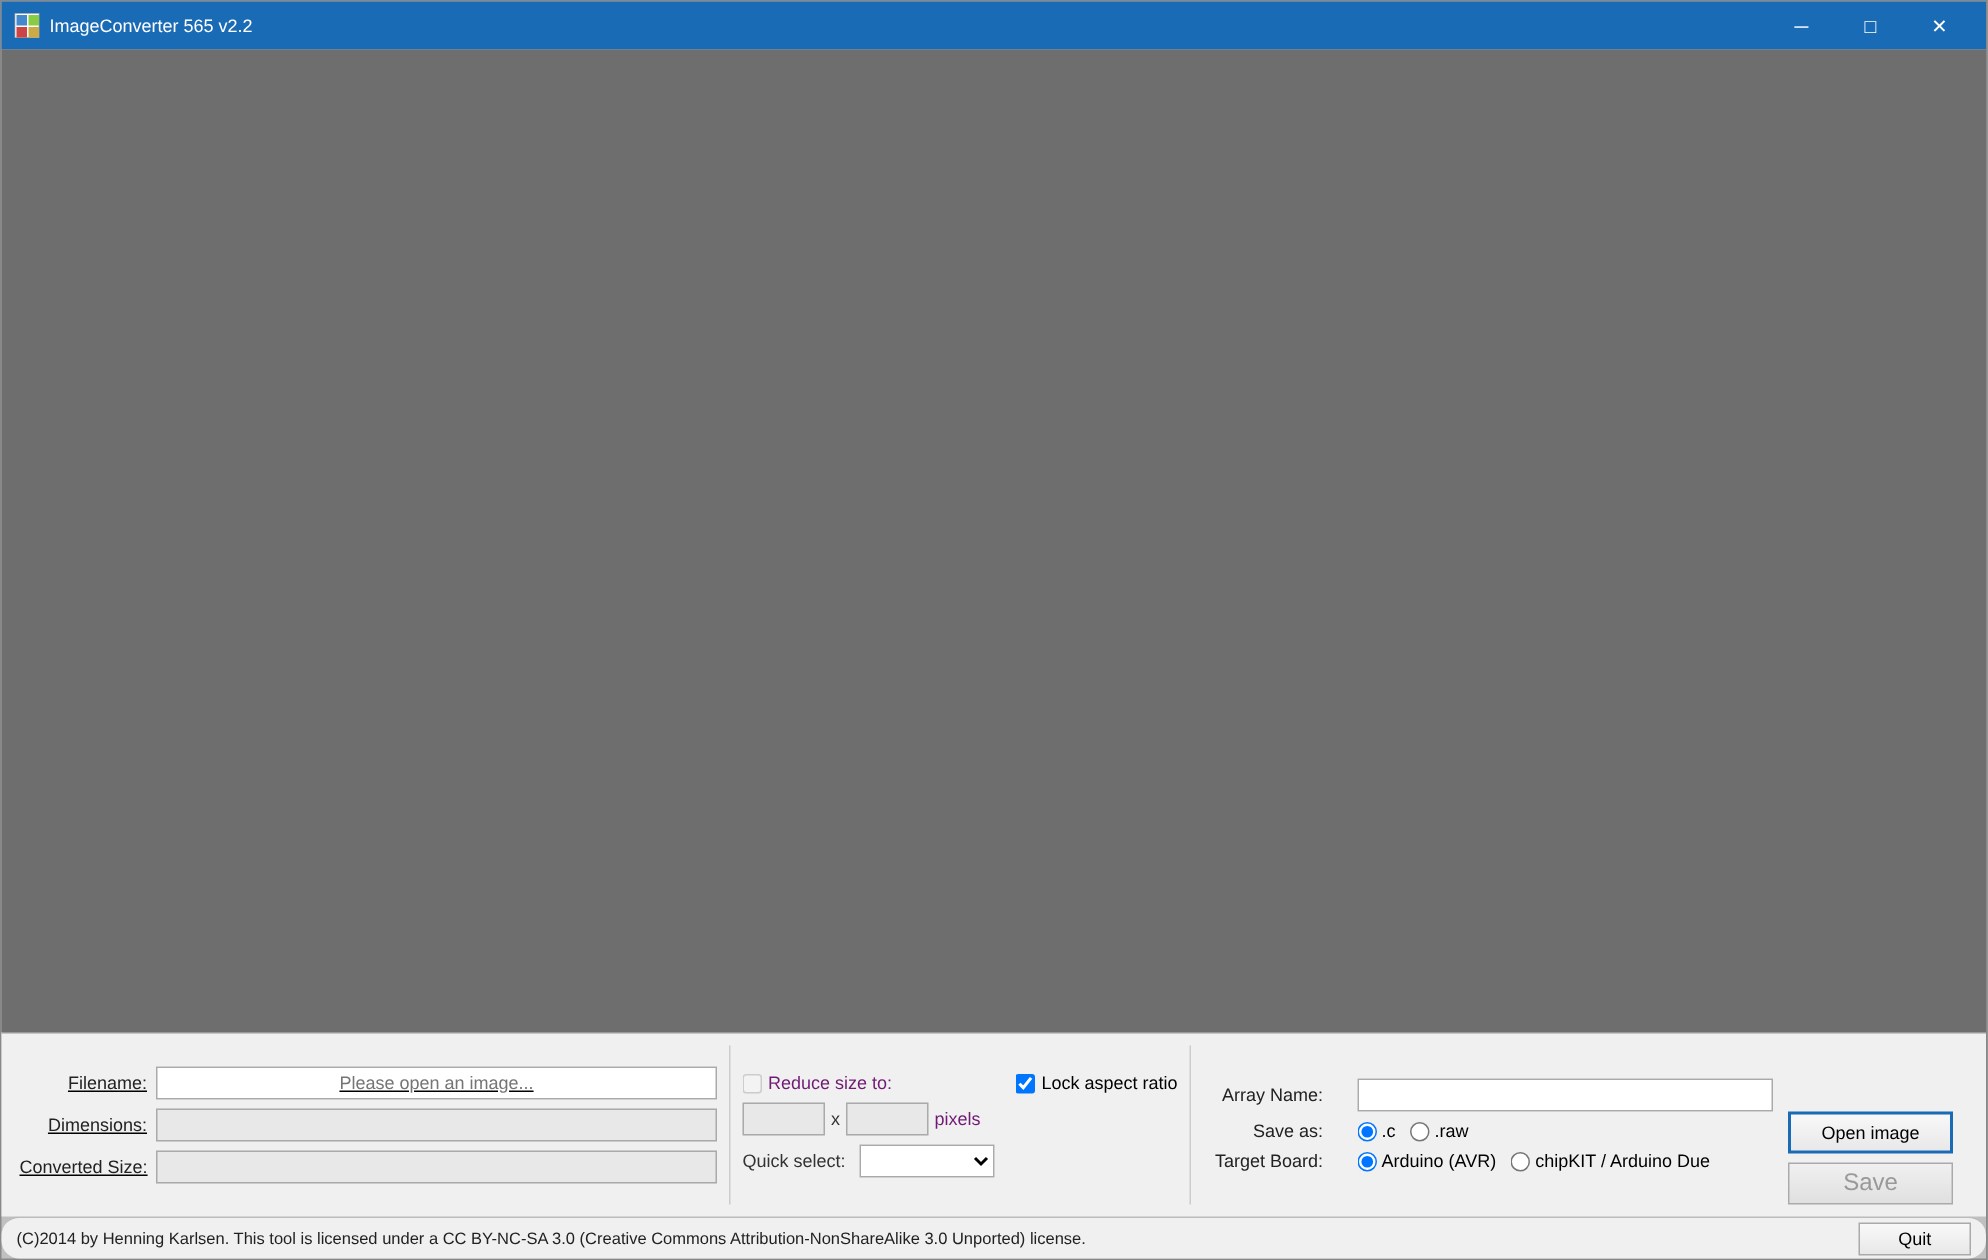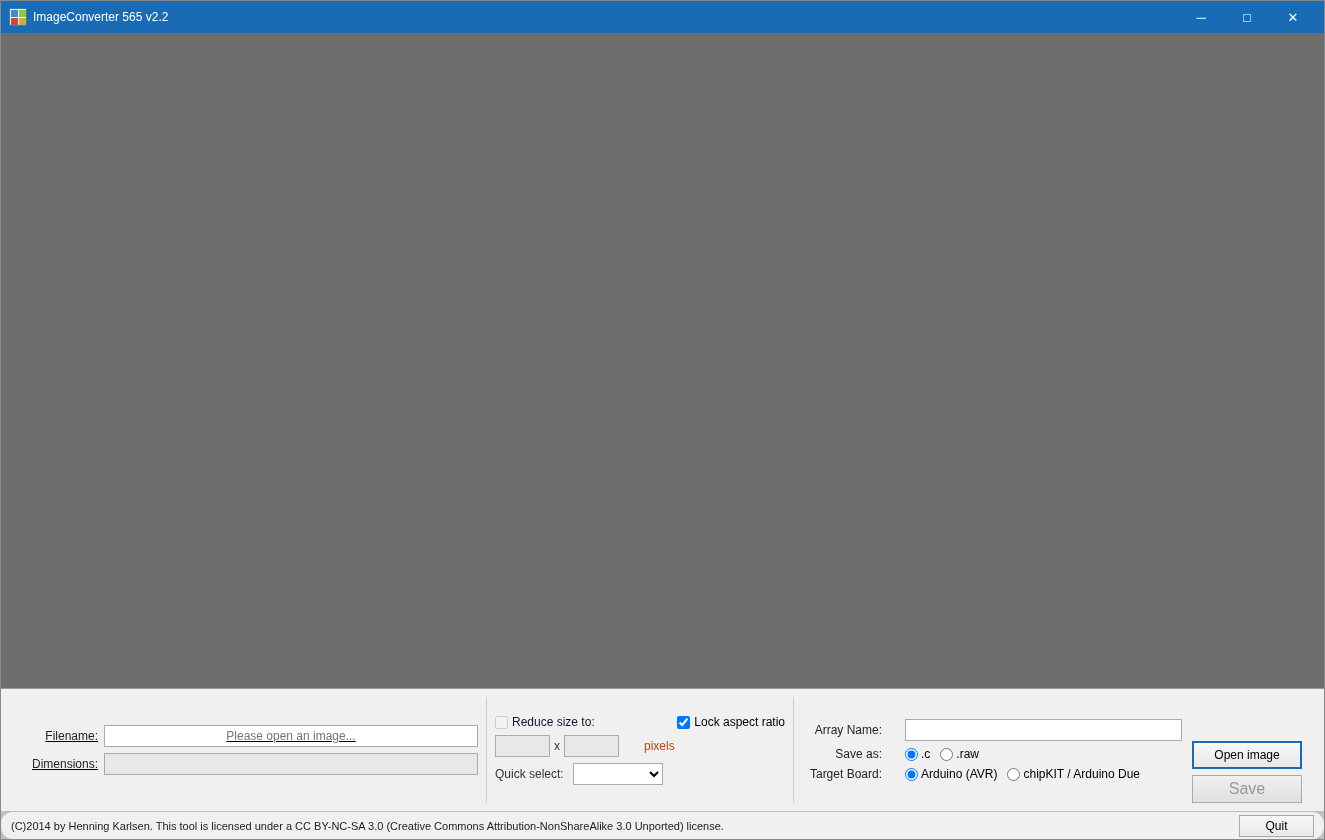--- a/index.html
+++ b/index.html
@@ -198,22 +198,21 @@
       background: #e8e8e8;
     }
 
     .x-label {
       font-size: 12px;
       color: #333;
     }
 
     .pixels-label {
       font-size: 12px;
-      color: #c2410c;
-      margin-left: 21px;
+      color: #701a75;
     }
 
     .quick-select-label {
       color: #333;
       min-width: 72px;
     }
 
     .quick-select {
       width: 90px;
       height: 22px;
@@ -301,21 +300,21 @@
       width: 75px;
       height: 22px;
       background: linear-gradient(to bottom, #f8f8f8, #e8e8e8);
       border: 1px solid #aaa;
       cursor: pointer;
       font-size: 12px;
       color: #000;
     }
 
     .reduce-checkbox-label {
-      color: #0f172a;
+      color: #701a75;
       font-size: 12px;
     }
   </style>
 </head>
 <body>
 
 <div class="window">
 
   <div class="title-bar">
     <div class="title-bar-icon">
@@ -342,20 +341,24 @@
 
       <div class="section-left">
         <div class="form-row">
           <span class="form-label">Filename:</span>
           <input class="form-input" type="text" style="color: rgb(102, 102, 102); text-align: center;" placeholder="Please open an image...">
         </div>
         <div class="form-row">
           <span class="form-label">Dimensions:</span>
           <input class="form-input" type="text" disabled="" style="">
         </div>
+        <div class="form-row">
+          <span class="form-label">Converted Size:</span>
+          <input class="form-input" type="text" disabled="" style="">
+        </div>
       </div>
 
       <div class="section-divider"></div>
 
       <div class="section-middle">
         <div class="middle-row1">
           <div class="checkbox-group">
             <input type="checkbox" id="reduce-cb" disabled="" style="">
             <label for="reduce-cb" class="reduce-checkbox-label">Reduce size to:</label>
           </div>

